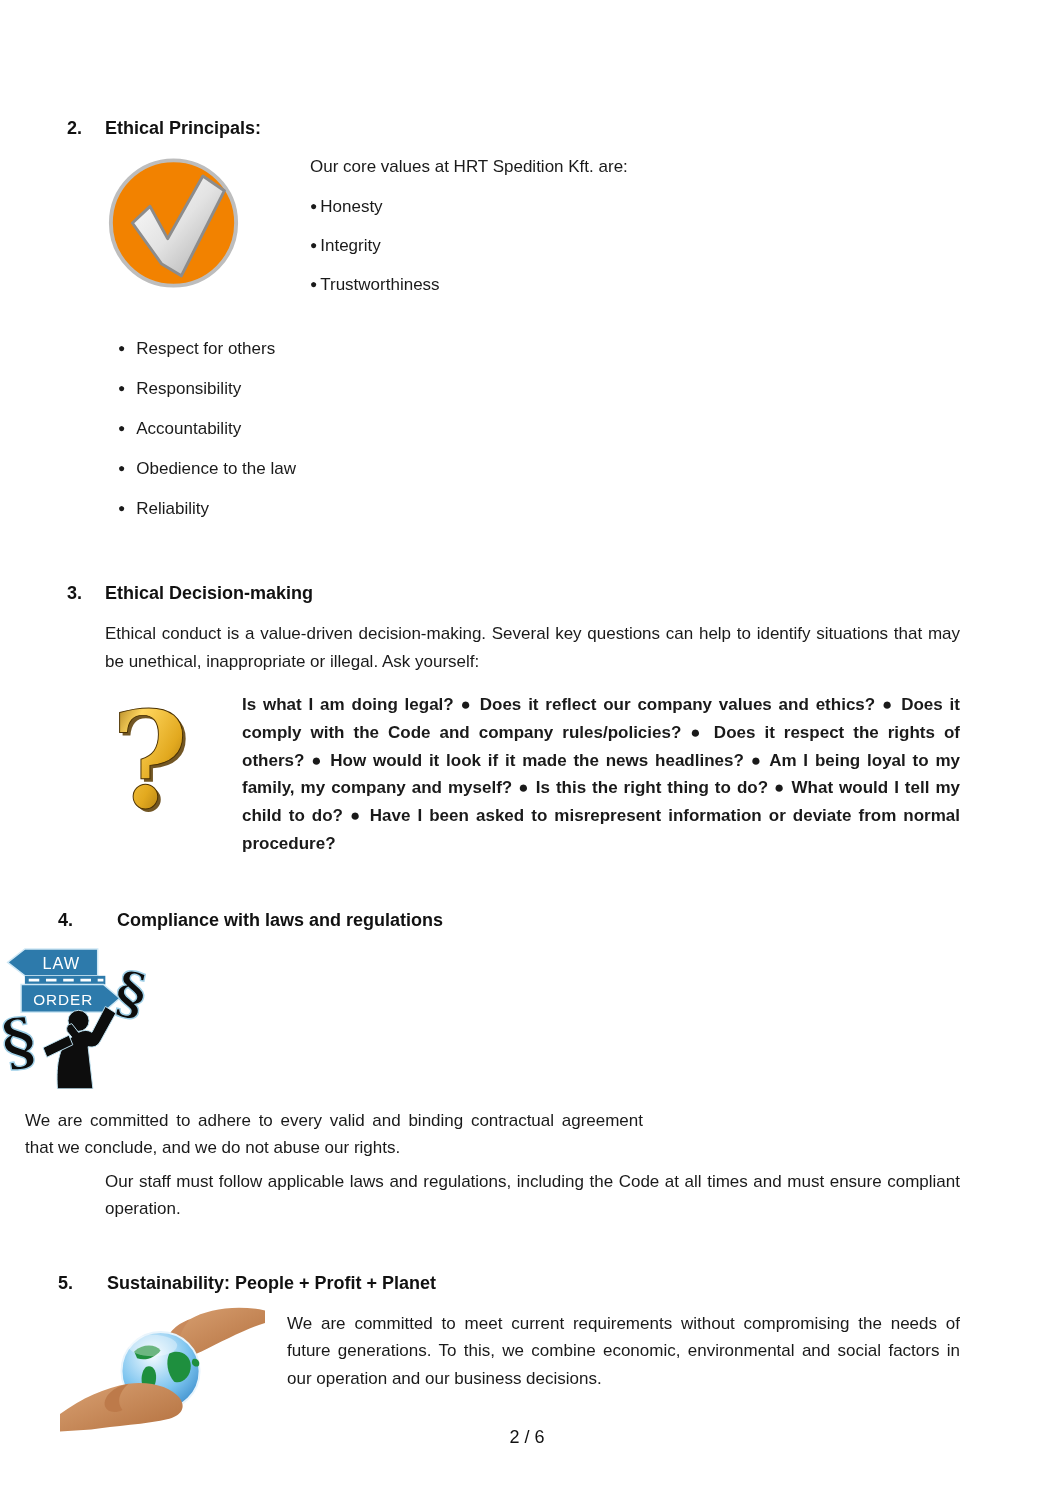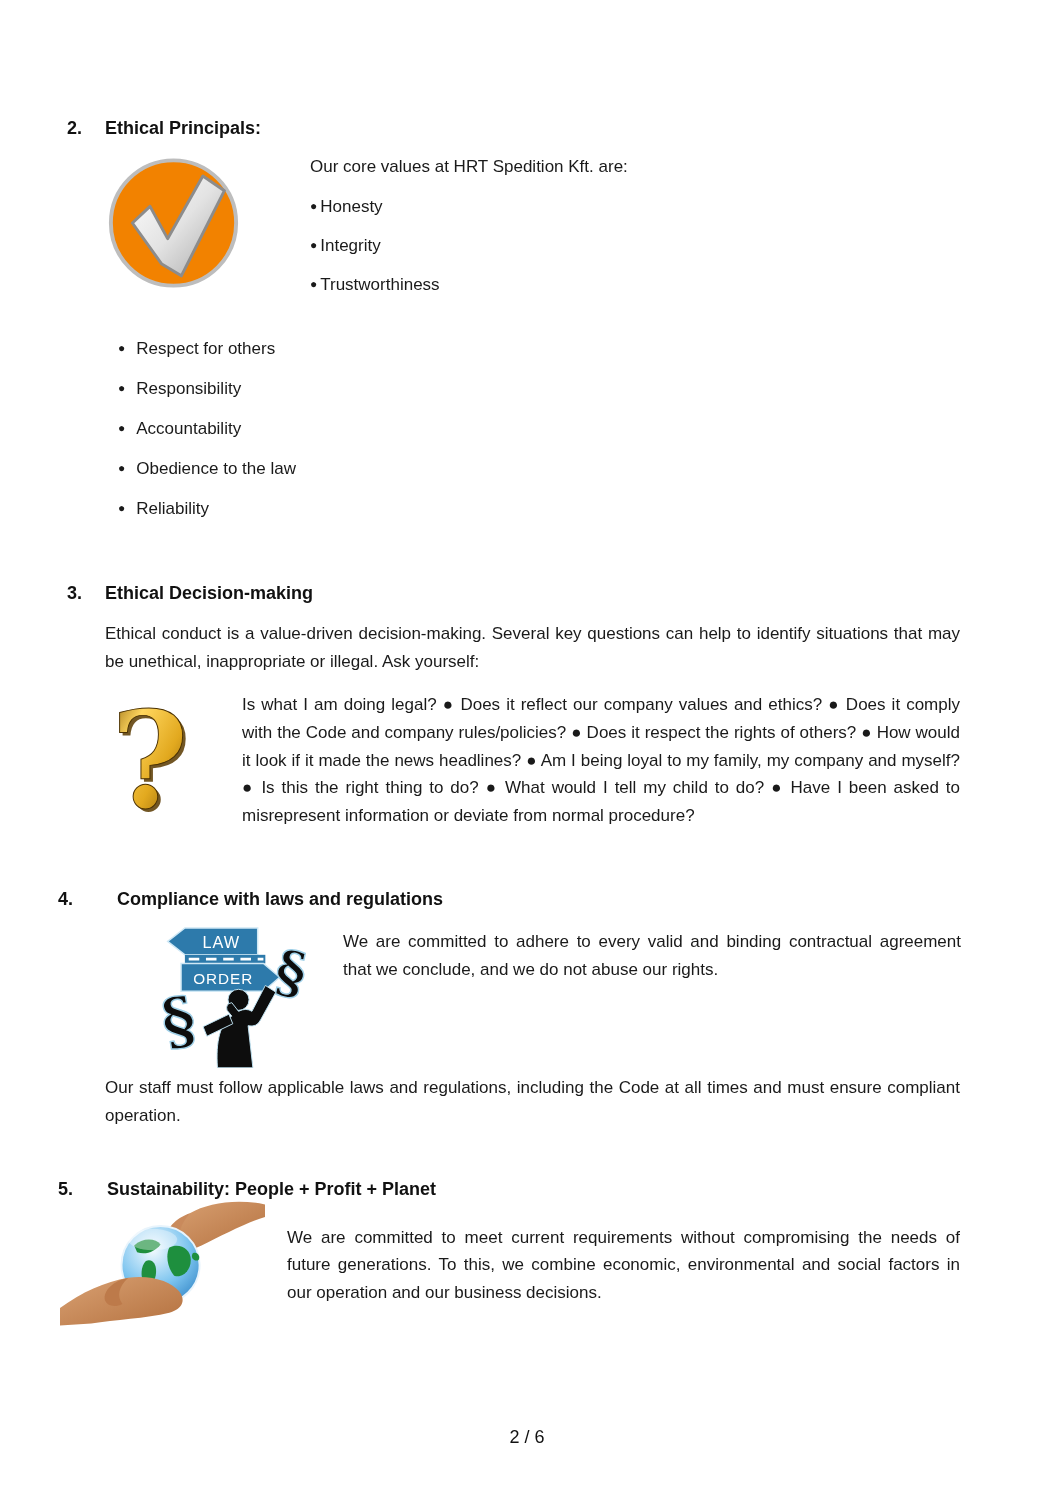--- a/index.html
+++ b/index.html
@@ -28,29 +28,29 @@
   .inline-bullet::before{content:"●";font-size:12px;margin-right:3px;vertical-align:2px;}
 
   .bullet-list{list-style:none;margin:25px 0 0 118px;padding:0;}
   .bullet-item{line-height:22px;margin-bottom:17px;}
   .bullet-item::before{content:"●";font-size:12px;margin-right:11px;vertical-align:2px;}
 
   .para{margin:0;line-height:27.5px;text-align:justify;}
   .sec3-para{margin:16px 0 0 105px;width:855px;}
   .q-row{display:flex;margin-left:100px;margin-top:16px;}
   .icon-q{width:96px;height:146px;flex:0 0 96px;}
-  .q-text{margin-left:46px;width:718px;line-height:27.8px;text-align:justify;padding-top:0px;}
-
-  .sec4-row{display:flex;margin-left:160px;margin-top:14px;}
+  .q-text{margin-left:46px;width:718px;line-height:27.8px;text-align:justify;padding-top:0px;font-weight:bold;}
+
+  .sec4-row{display:flex;margin-top:14px;flex-direction:column;}
   .icon-law{width:158px;height:144px;flex:0 0 158px;}
   .sec4-col{margin-left:25px;width:618px;padding-top:4px;}
   .sec4-col .para + .para{margin-top:17px;}
   .sec4-para3{margin:6px 0 0 105px;width:855px;}
 
-  .sec5-row{display:flex;margin-left:60px;margin-top:0;align-items:center;}
+  .sec5-row{display:flex;margin-left:60px;margin-top:12px;}
   .icon-hands{width:205px;height:126px;flex:0 0 205px;}
   .sec5-col{margin-left:22px;width:673px;padding-top:4px;}
 
   .spacer-s3{height:46px;}
   .spacer-s4{height:52px;}
   .spacer-s5{height:50px;}
   .top-pad{height:118px;}
 
   .footer{
     position:absolute;left:0;right:0;bottom:44px;

